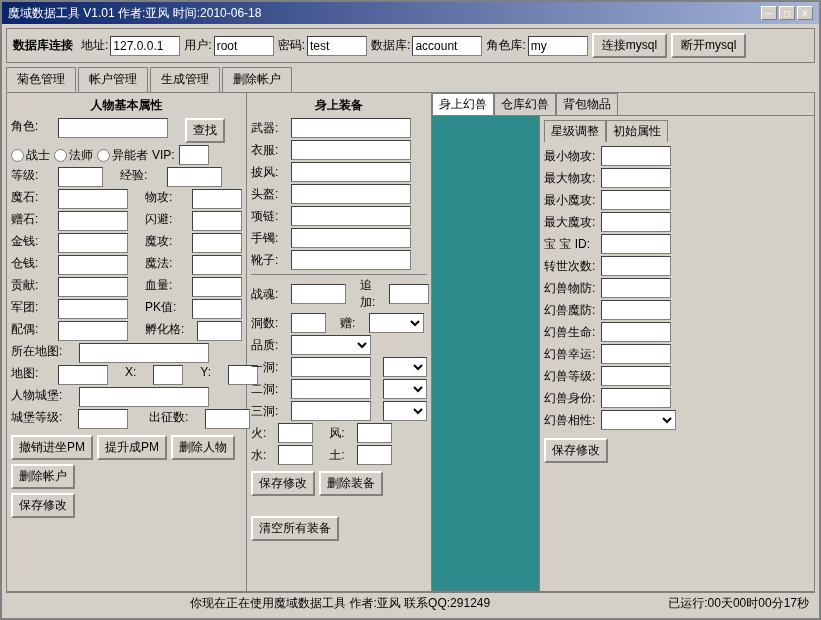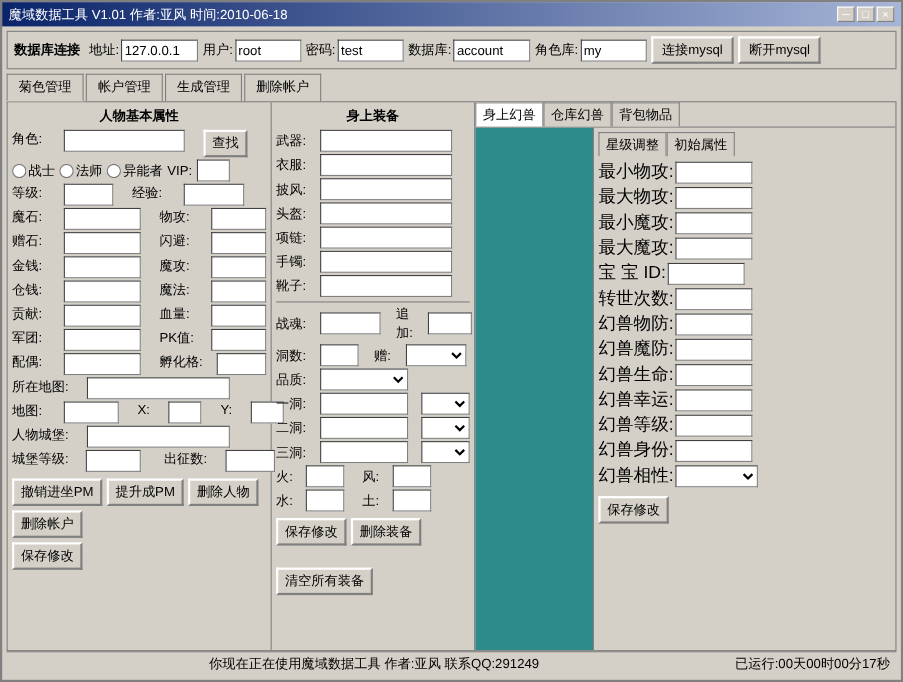--- a/index.html
+++ b/index.html
@@ -199,21 +199,21 @@
       cursor: pointer;
       font-size: 12px;
     }
     .star-tab.active { background: #d4d0c8; }
     .star-row {
       display: flex;
       align-items: center;
       margin-bottom: 2px;
       gap: 2px;
     }
-    .star-label { min-width: 55px; white-space: nowrap; font-size: 16px; }
+    .star-label { min-width: 55px; white-space: nowrap; font-size: 12px; }
     .input-star { width: 70px; }
     
     .creature-tab-bar {
       display: flex;
       border-bottom: 1px solid #808080;
       flex-shrink: 0;
     }
     .creature-tab {
       padding: 2px 6px;
       border: 1px solid #808080;

